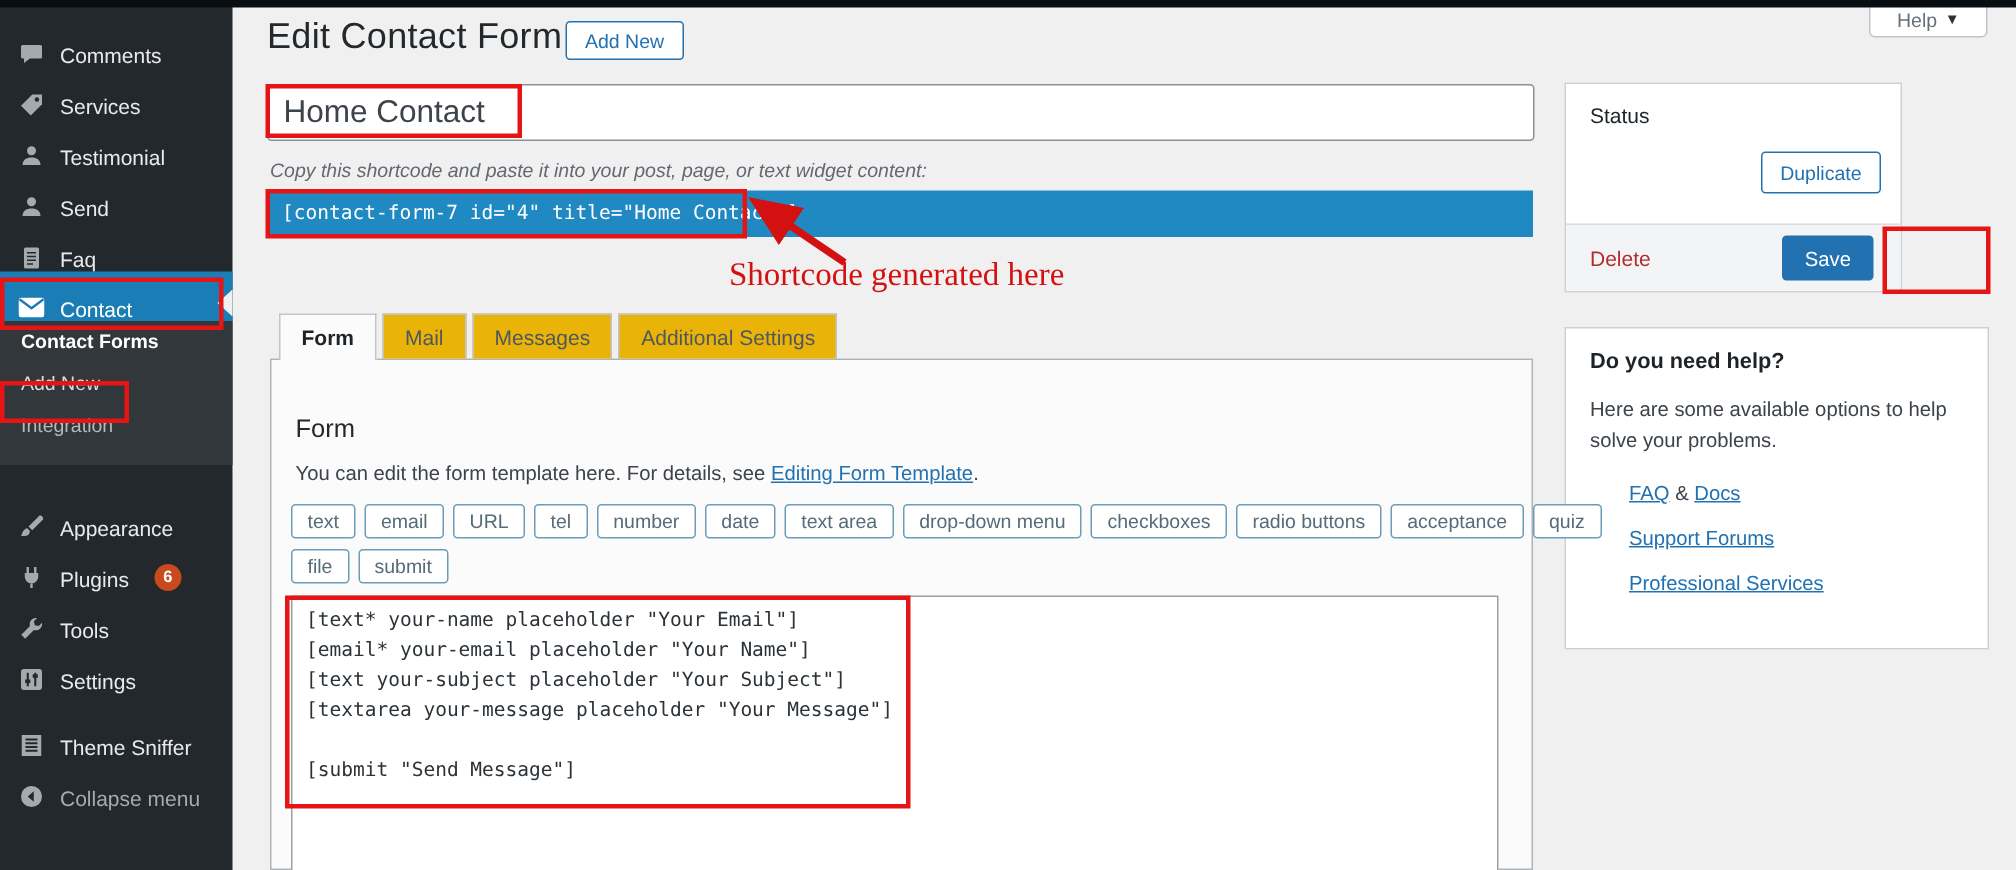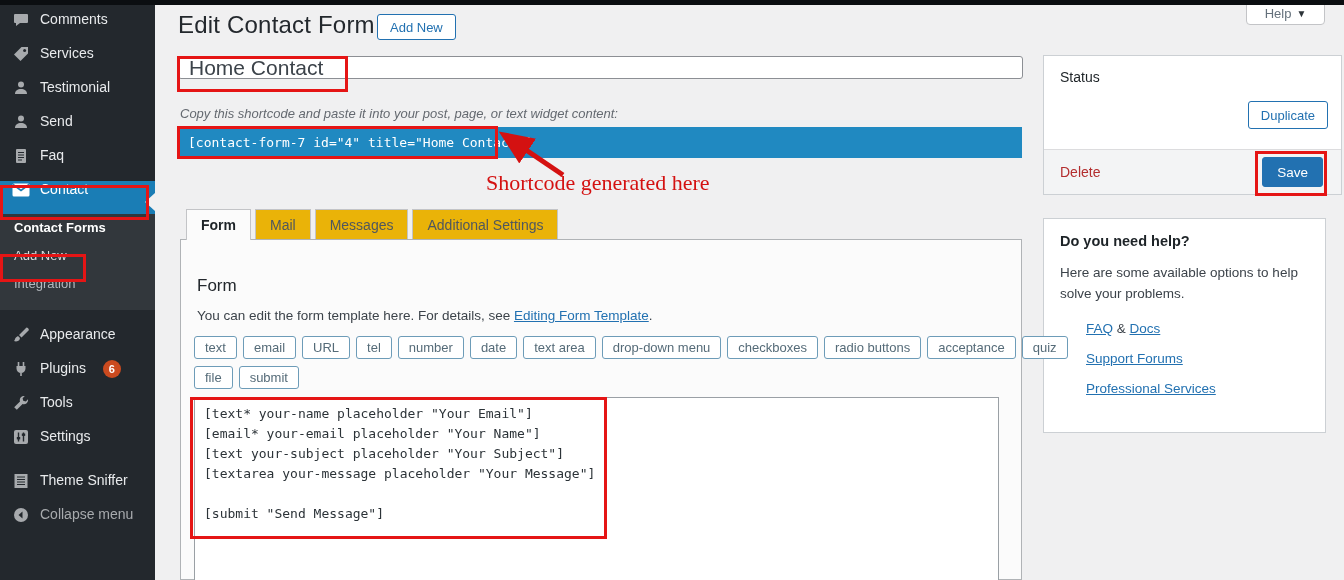--- a/index.html
+++ b/index.html
@@ -5,21 +5,21 @@
   * { margin:0; padding:0; box-sizing:border-box; }
   html,body { width:1344px; height:580px; overflow:hidden;
     font-family:"Liberation Sans","DejaVu Sans",sans-serif; background:#f0f0f1; position:relative; }
   .abs { position:absolute; }
 
   
   .admin-bar { left:0; top:0; width:1344px; height:5px; background:#0b0e11; z-index:40; }
 
   
   .sidebar { left:0; top:0; width:155px; height:580px; background:#23282d; color:#eee; z-index:10; padding-top:11px; }
-  .mi { height:34px; display:flex; align-items:flex-start; gap:10px; padding-left:12px; font-size:14px; color:#e8eaec; cursor:pointer; }
+  .mi { height:34px; display:flex; align-items:flex-end; gap:10px; padding-left:12px; font-size:14px; color:#e8eaec; cursor:pointer; }
   .mi .ico { width:18px; height:18px; display:flex; align-items:center; justify-content:center; flex:0 0 18px; }
   .mi .ico svg { display:block; }
   .mi.active { background:#1a7db5; color:#fff; height:33px; }
   .submenu { background:#32373c; padding:6px 0; }
   .smi { height:28px; display:flex; padding-left:14px; font-size:13px; color:#b4b9be; cursor:pointer; }
   .smi.current { color:#fff; font-weight:bold; }
   .smi.addnew { color:#dcdcde; }
   .spacer16 { height:16px; } .spacer10 { height:10px; }
   .badge { display:inline-block; margin-left:7px; background:#ca4a1f; color:#fff; border-radius:50%;
     width:18px; height:18px; line-height:18px; text-align:center; font-size:11px; font-weight:bold; }
@@ -28,21 +28,21 @@
     border-right:10px solid #f0f0f1; border-left:none; z-index:12; }
 
   
   .help-btn { left:1246px; top:1px; width:79px; height:24px; background:#fff; border:1px solid #c3c4c7;
     border-radius:0 0 4px 4px; font-size:13px; color:#64707b; display:flex; align-items:center; justify-content:center; gap:5px; cursor:pointer; z-index:20;text-align:center; }
   .help-caret { font-size:10px; color:#2c3338; }
   .page-title { left:178px; top:11px; font-size:24px; font-weight:500; color:#23282d; letter-spacing:.2px; }
   .add-new-btn { left:377px; top:14px; height:26px; padding:0 12px; background:#fff; border:1px solid #2271b1;
     border-radius:3px; color:#2271b1; font-size:13px; display:flex; align-items:center; cursor:pointer; }
 
-  .title-input { left:178px; top:56px; width:845px; height:23px; background:#fff; border:1px solid #8c8f94;
+  .title-input { left:178px; top:56px; width:845px; height:38px; background:#fff; border:1px solid #8c8f94;
     border-radius:3px; font-size:21px; color:#3c434a; padding:0 10px;
     font-family:"Liberation Sans","DejaVu Sans",sans-serif; }
   .hint { left:180px; top:106px; font-size:13px; font-style:italic; color:#646970; }
   .shortcode-bar { left:178px; top:127px; width:844px; height:31px; background:#2089c1; display:flex; align-items:center; }
   .shortcode-text { font-family:"DejaVu Sans Mono","Liberation Mono",monospace; font-size:13px; color:#fff; padding-left:10px; white-space:nowrap; }
 
   
   .red-box { border:3px solid #e51515; background:transparent; z-index:30; pointer-events:none; }
   .rb-contact  { left:0px;   top:185px; width:149px; height:35px; }
   .rb-addnew   { left:0px;   top:254px; width:86px;  height:28px; }
@@ -66,21 +66,21 @@
   .tag-row { margin:13px 0 0 13px; display:flex; gap:6px; flex-wrap:nowrap; }
   .tag-row2 { margin-top:7px; }
   .tag-btn { background:#fff; border:1px solid #6d9cb8; border-radius:3px; color:#556b78; font-size:13px;
     padding:3px 10px; cursor:pointer; white-space:nowrap; font-family:"Liberation Sans","DejaVu Sans",sans-serif; }
   .template-area { margin:8px 0 0 13px; width:805px; height:188px; background:#fff; border:1px solid #9aa0a5;
     font-family:"DejaVu Sans Mono","Liberation Mono",monospace; font-size:13px; line-height:20px; color:#2c3338;
     padding:6px 9px; resize:none; white-space:pre; }
 
   
   .side-box { background:#fff; border:1px solid #ccd0d4; }
-  .status-box { left:1043px; top:55px; width:299px; height:140px; }
+  .status-box { left:1043px; top:55px; width:225px; height:140px; }
   .status-heading { padding:13px 16px 0; font-size:14px; color:#1d2327; }
   .duplicate-btn { position:absolute; right:13px; top:45px; height:28px; padding:0 12px; background:#fff;
     border:1px solid #2271b1; border-radius:3px; color:#2271b1; font-size:13px; cursor:pointer; }
   .status-footer { position:absolute; left:0; bottom:0; width:100%; height:45px; background:#f3f4f5;
     border-top:1px solid #dcdcde; display:flex; align-items:center; justify-content:space-between; padding:0 16px; }
   .delete-link { color:#b32d2e; font-size:14px; cursor:pointer; }
   .save-btn { height:30px; padding:0 14px; background:#2271b1; border:1px solid #2271b1; border-radius:3px;
     color:#fff; font-size:13.5px; cursor:pointer; margin-right:2px; }
   .help-box { left:1043px; top:218px; width:283px; height:215px; padding:14px 16px; }
   .help-heading { font-size:14.5px; font-weight:bold; color:#1d2327; }

